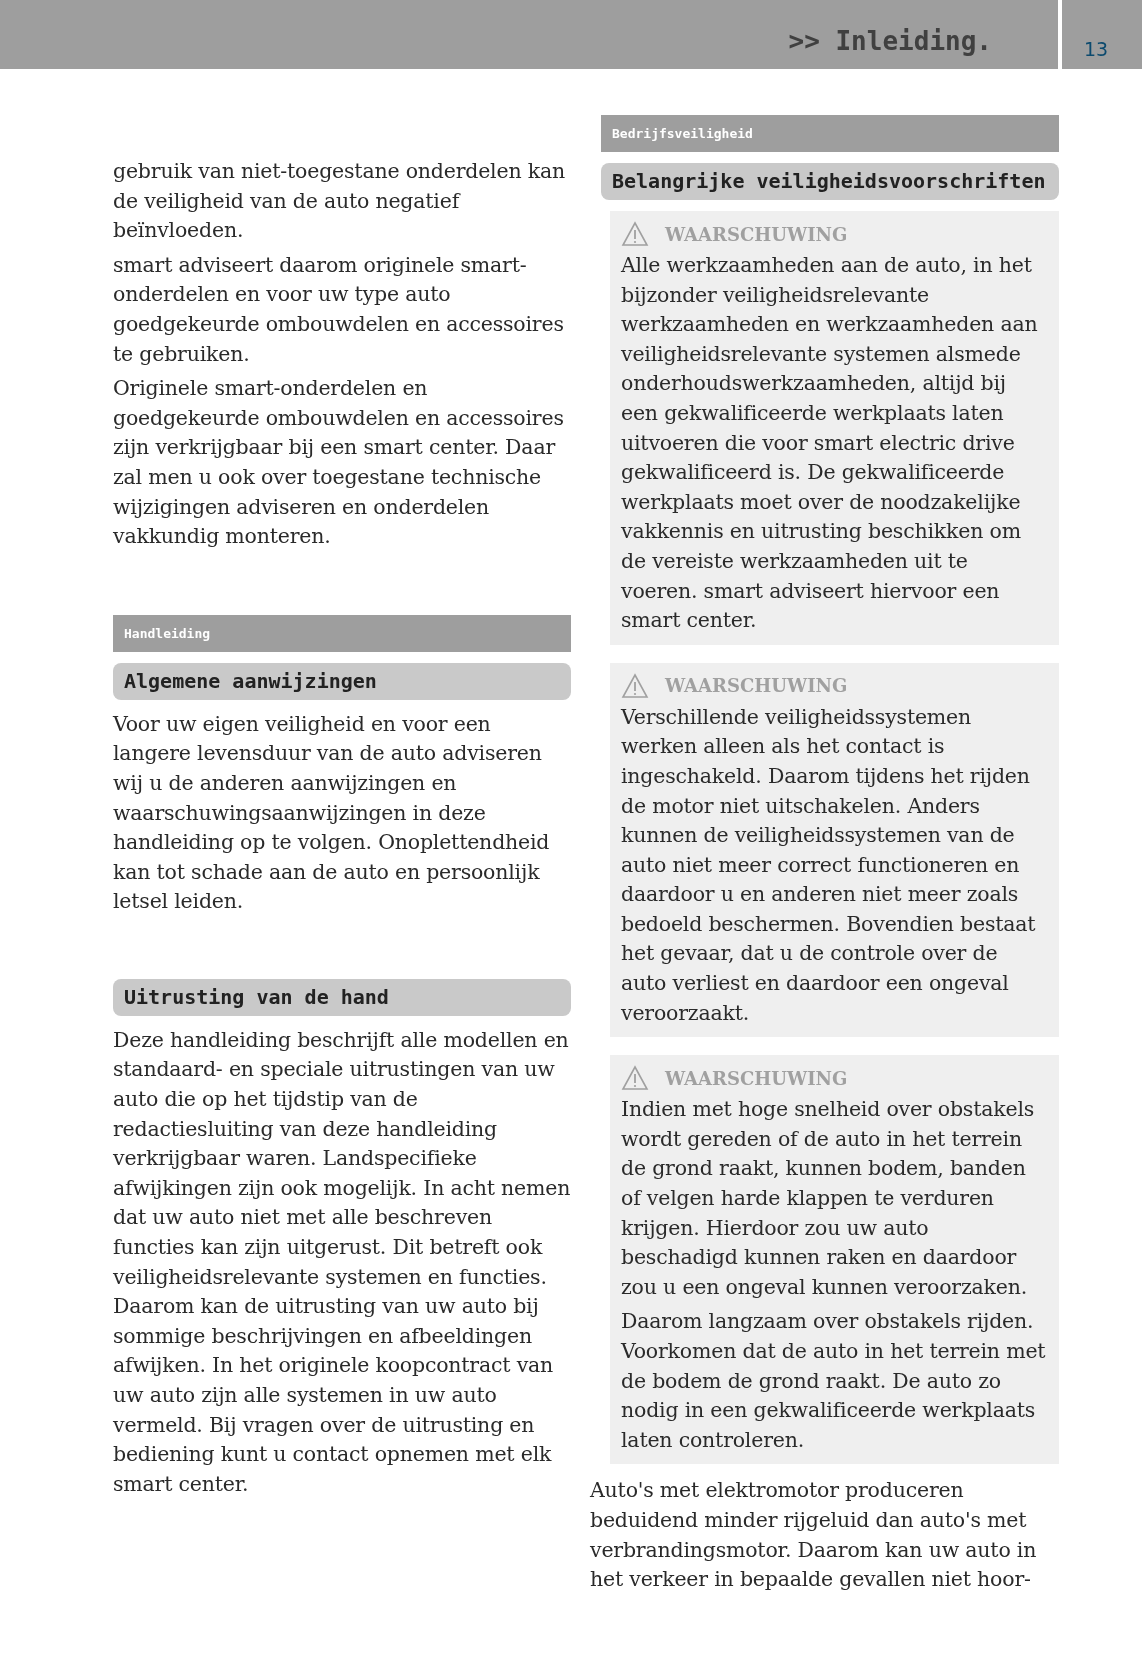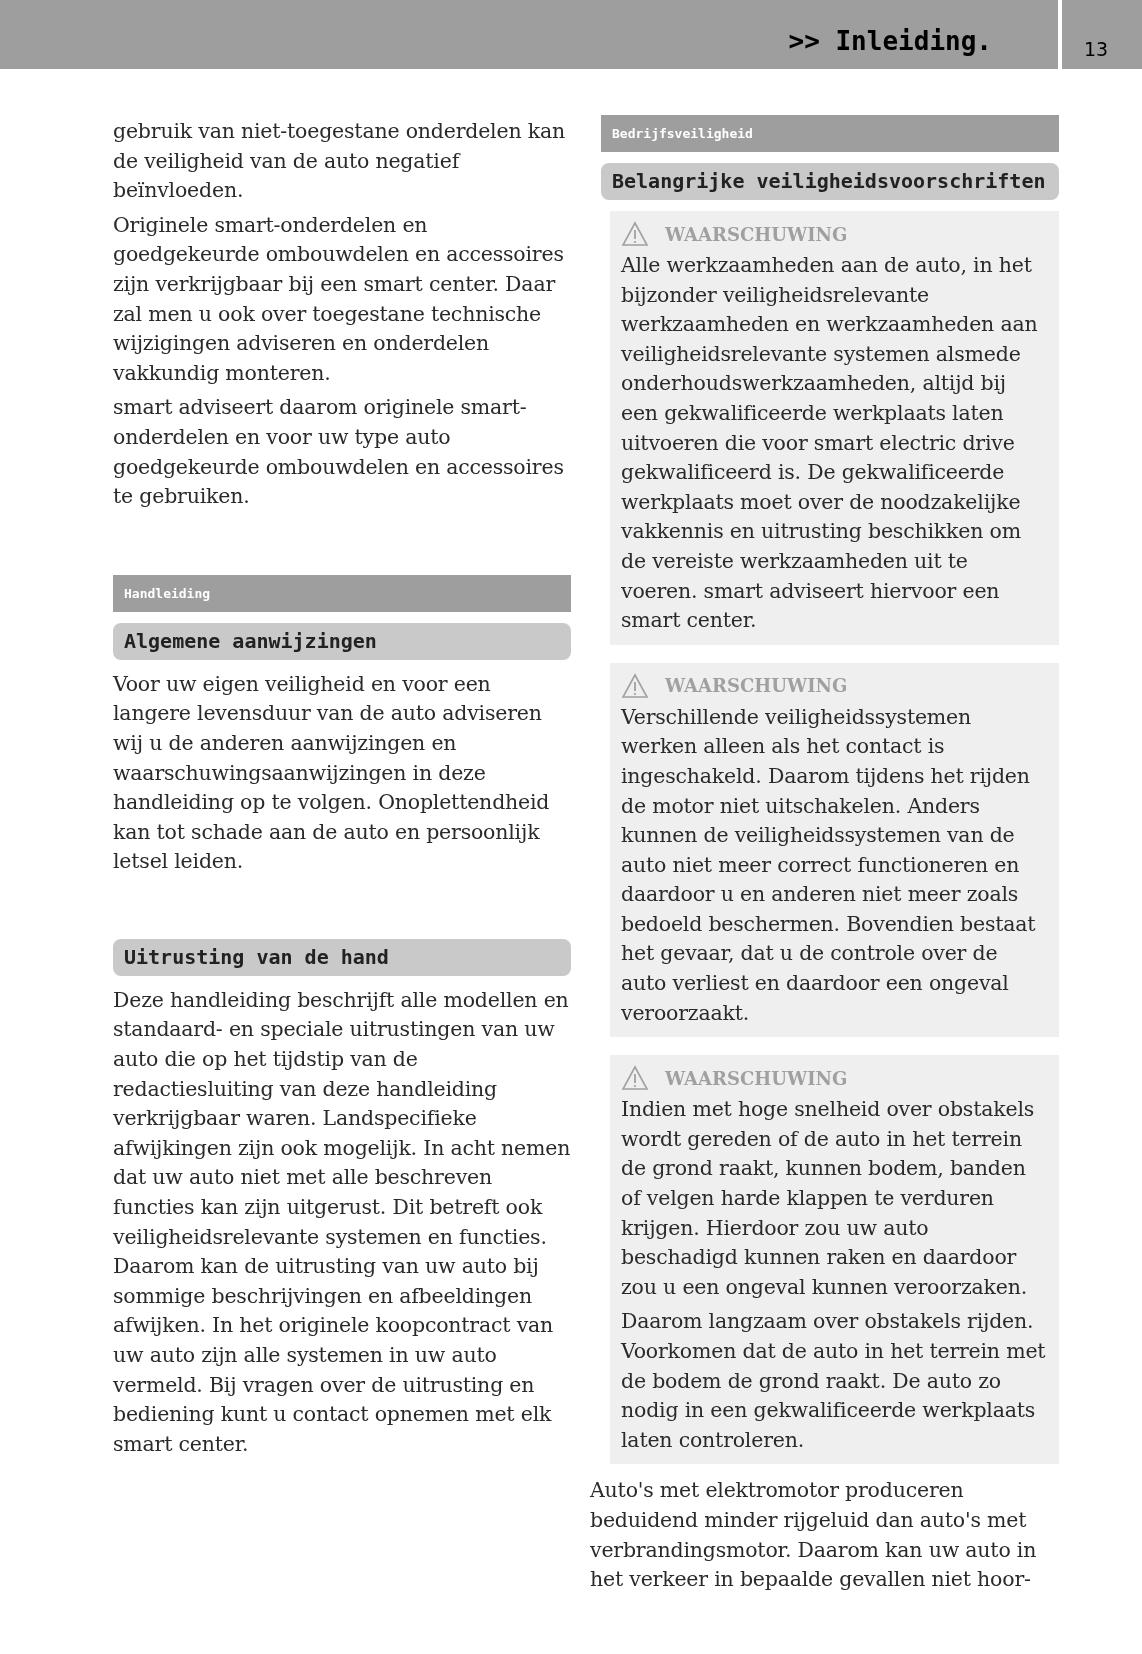--- a/index.html
+++ b/index.html
@@ -1,45 +1,45 @@
 <!DOCTYPE html>
 <html><head>
 <meta charset="utf-8">
 <style>
   html, body { margin:0; padding:0; background:#ffffff; }
   body { width:1142px; height:1654px; position:relative; overflow:hidden;
          font-family:"DejaVu Serif","Liberation Serif",serif; color:#2a2a2a; }
   .topbar { position:absolute; left:0; top:0; width:1142px; height:69px; background:#9e9e9e; }
-  .topbar .title { position:absolute; right:150px; top:26px; color:#000000; font-family:"DejaVu Sans Mono","Liberation Mono",monospace; font-weight:bold; font-size:26px; }
+  .topbar .title { position:absolute; right:150px; top:26px; color:#404040; font-family:"DejaVu Sans Mono","Liberation Mono",monospace; font-weight:bold; font-size:26px; }
   .topbar .divider { position:absolute; left:1058px; top:0; width:4px; height:69px; background:#fff; }
-  .topbar .page { position:absolute; left:1084px; top:38px; color:#000000; font-family:"DejaVu Sans","Liberation Sans",sans-serif; font-size:19px; }
+  .topbar .page { position:absolute; left:1084px; top:38px; color:#0c4a6e; font-family:"DejaVu Sans","Liberation Sans",sans-serif; font-size:19px; }
   .col { position:absolute; top:117px; }
-  .left { left:113px; width:458px; }
+  .left { left:113px; width:458px;margin-top:40px; }
   .right { left:601px; width:458px; }
   p { margin:0 0 5px 0; font-size:20.5px; line-height:29.6px; letter-spacing:-0.2px; }
   .h1 { background:#9e9e9e; color:#fff; font-family:"DejaVu Sans Mono","Liberation Mono",monospace; font-weight:bold; font-size:13px; padding:6px 11px; height:25px; line-height:25px; }
   .h2 { background:#c9c9c9; color:#222; font-family:"DejaVu Sans Mono","Liberation Mono",monospace; font-weight:bold; font-size:20px; padding:6px 11px; height:25px; line-height:25px; margin-top:11px;border-radius:8px; }
   .warn { background:#efefef; padding:6px 11px 4px 11px; margin-bottom:18px;margin-left:9px; }
   .warn .wh { display:flex; align-items:center; height:34px; color:#a0a0a0; font-family:"DejaVu Serif","Liberation Serif",serif; font-weight:bold; font-size:18px; }
   .warn .wh svg { margin-right:16px; }
   .warn p { margin-bottom:5px; }
 </style>
 </head>
 <body>
 
 <div class="topbar">
   <div class="title">&gt;&gt; Inleiding.</div>
   <div class="divider"></div>
   <div class="page">13</div>
 </div>
 
 <div class="col left">
   <p>gebruik van niet-toegestane onderdelen kan de veiligheid van de auto negatief beïnvloeden.</p>
+  <p>smart adviseert daarom originele smart-onderdelen en voor uw type auto goedgekeurde ombouwdelen en accessoires te gebruiken.</p>
   <p>Originele smart-onderdelen en goedgekeurde ombouwdelen en accessoires zijn verkrijgbaar bij een smart center. Daar zal men u ook over toegestane technische wijzigingen adviseren en onderdelen vakkundig monteren.</p>
-  <p>smart adviseert daarom originele smart-onderdelen en voor uw type auto goedgekeurde ombouwdelen en accessoires te gebruiken.</p>
 
   <div style="height:58px"></div>
   <div class="h1">Handleiding</div>
   <div class="h2">Algemene aanwijzingen</div>
   <div style="height:10px"></div>
   <p>Voor uw eigen veiligheid en voor een langere levensduur van de auto adviseren wij u de anderen aanwijzingen en waarschuwingsaanwijzingen in deze handleiding op te volgen. Onoplettendheid kan tot schade aan de auto en persoonlijk letsel leiden.</p>
 
   <div style="height:46px"></div>
   <div class="h2">Uitrusting van de hand</div>
   <div style="height:10px"></div>

